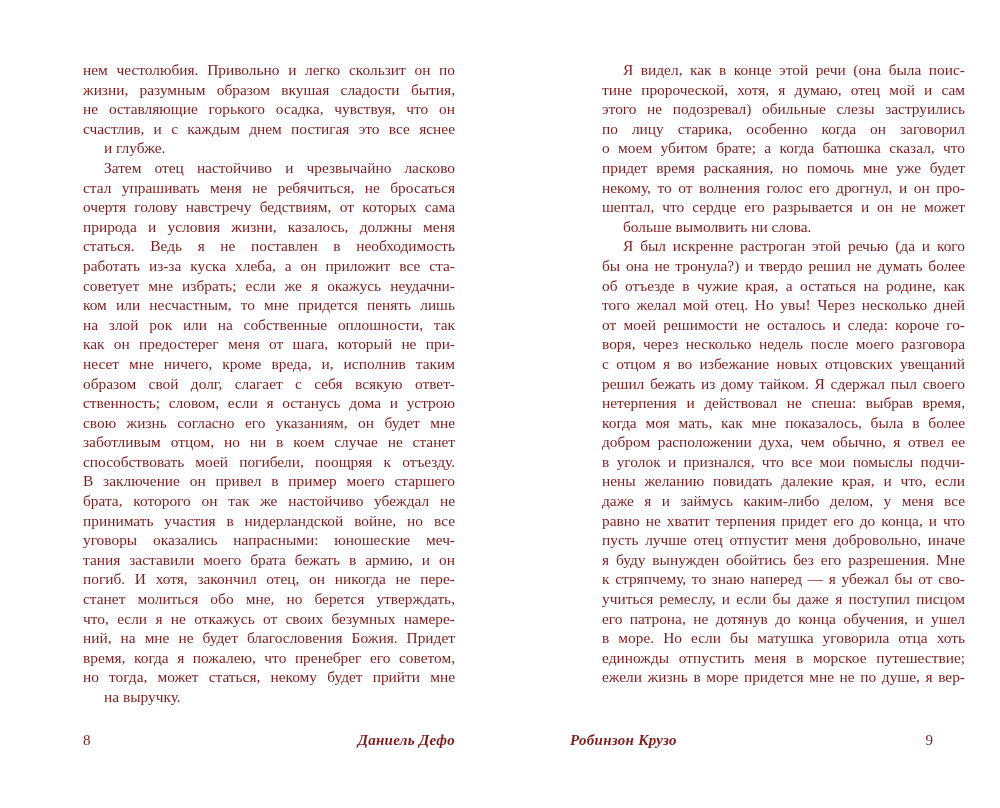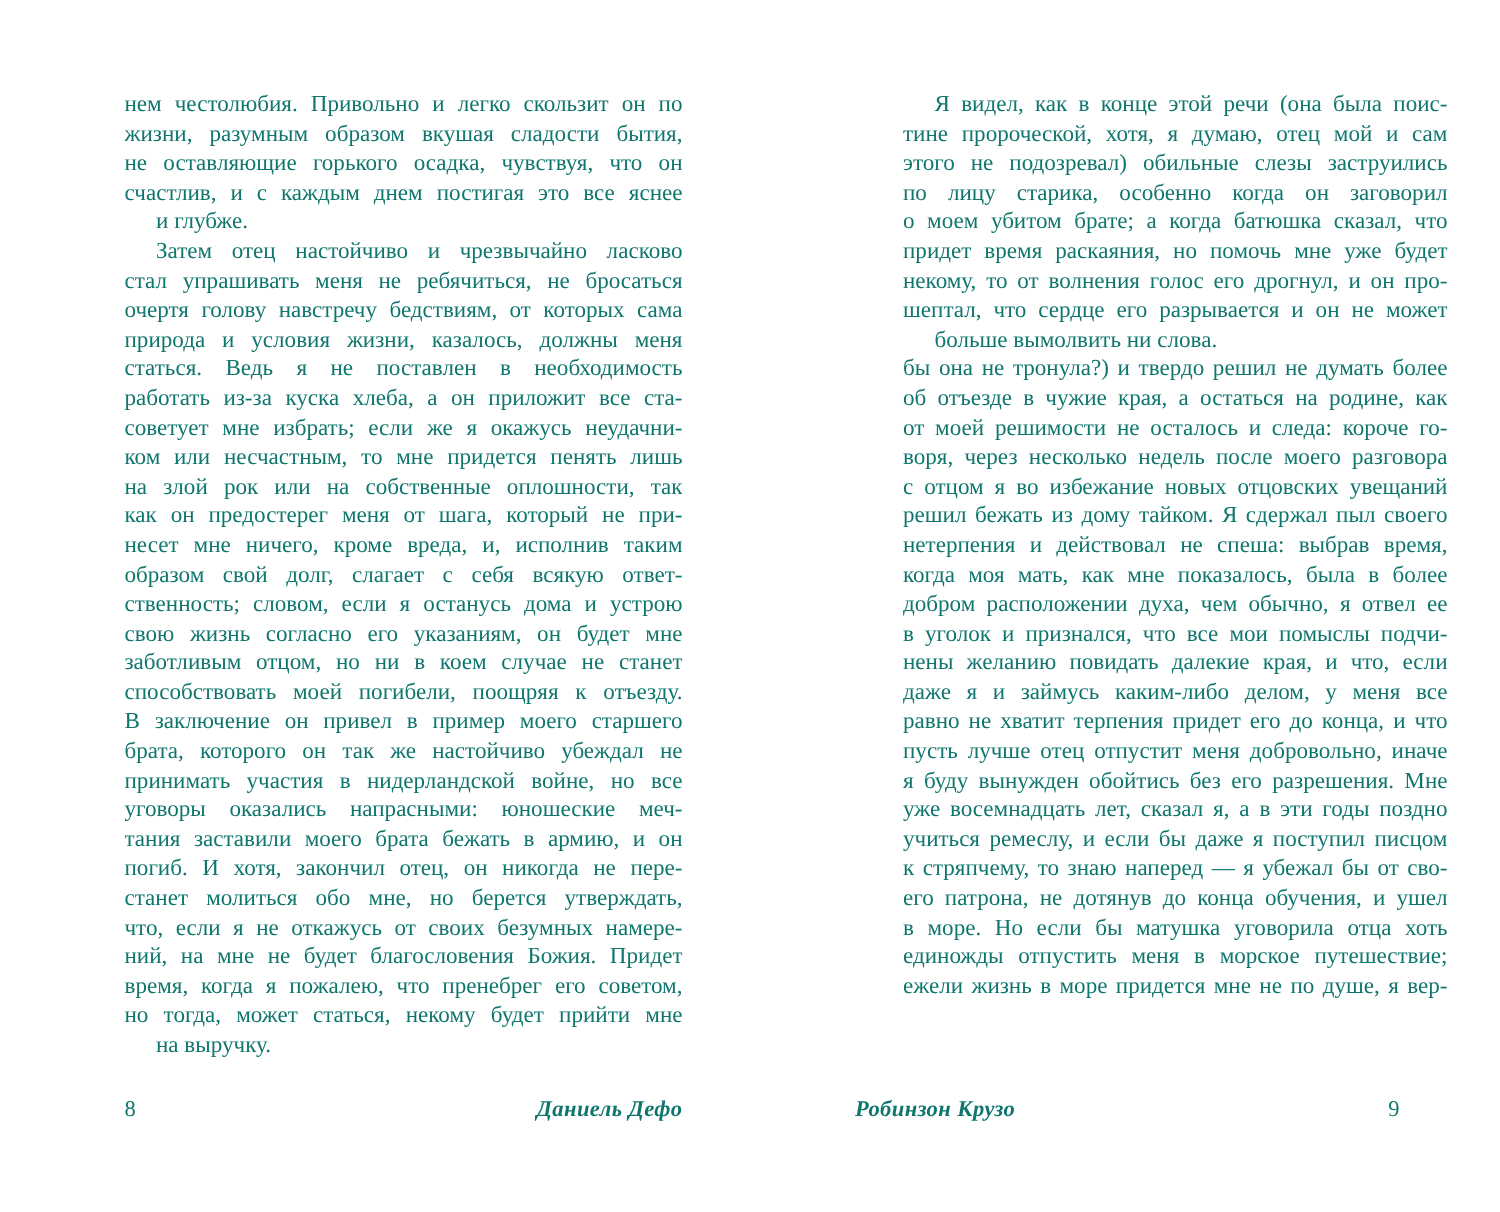--- a/index.html
+++ b/index.html
@@ -6,21 +6,21 @@
     margin: 0;
     padding: 0;
     background: #ffffff;
   }
   .spread {
     position: relative;
     width: 1000px;
     height: 808px;
     background: #ffffff;
     font-family: "Liberation Serif", "DejaVu Serif", serif;
-    color: #0f766e;
+    color: #7f1d1d;
     overflow: hidden;
   }
   .text-column {
     position: absolute;
     top: 60px;
     font-size: 15.4px;
   }
   .text-column.left  { left: 83px;  width: 372px; }
   .text-column.right { left: 602px; width: 363px; }
   .line {
@@ -98,38 +98,39 @@
   <div class="text-column right">
       <div class="line indent">Я видел, как в конце этой речи (она была поис-</div>
       <div class="line">тине пророческой, хотя, я думаю, отец мой и сам</div>
       <div class="line">этого не подозревал) обильные слезы заструились</div>
       <div class="line">по лицу старика, особенно когда он заговорил</div>
       <div class="line">о моем убитом брате; а когда батюшка сказал, что</div>
       <div class="line">придет время раскаяния, но помочь мне уже будет</div>
       <div class="line">некому, то от волнения голос его дрогнул, и он про-</div>
       <div class="line">шептал, что сердце его разрывается и он не может</div>
       <div class="line plast">больше вымолвить ни слова.</div>
+      <div class="line indent">Я был искренне растроган этой речью (да и кого</div>
       <div class="line">бы она не тронула?) и твердо решил не думать более</div>
       <div class="line">об отъезде в чужие края, а остаться на родине, как</div>
+      <div class="line">того желал мой отец. Но увы! Через несколько дней</div>
       <div class="line">от моей решимости не осталось и следа: короче го-</div>
       <div class="line">воря, через несколько недель после моего разговора</div>
       <div class="line">с отцом я во избежание новых отцовских увещаний</div>
       <div class="line">решил бежать из дому тайком. Я сдержал пыл своего</div>
       <div class="line">нетерпения и действовал не спеша: выбрав время,</div>
       <div class="line">когда моя мать, как мне показалось, была в более</div>
       <div class="line">добром расположении духа, чем обычно, я отвел ее</div>
       <div class="line">в уголок и признался, что все мои помыслы подчи-</div>
       <div class="line">нены желанию повидать далекие края, и что, если</div>
       <div class="line">даже я и займусь каким-либо делом, у меня все</div>
       <div class="line">равно не хватит терпения придет его до конца, и что</div>
       <div class="line">пусть лучше отец отпустит меня добровольно, иначе</div>
       <div class="line">я буду вынужден обойтись без его разрешения. Мне</div>
-      <div class="line">уже восемнадцать лет, сказал я, а в эти годы поздно</div>
+      <div class="line">к стряпчему, то знаю наперед — я убежал бы от сво-</div>
       <div class="line">учиться ремеслу, и если бы даже я поступил писцом</div>
-      <div class="line">к стряпчему, то знаю наперед — я убежал бы от сво-</div>
       <div class="line">его патрона, не дотянув до конца обучения, и ушел</div>
       <div class="line">в море. Но если бы матушка уговорила отца хоть</div>
       <div class="line">единожды отпустить меня в морское путешествие;</div>
       <div class="line">ежели жизнь в море придется мне не по душе, я вер-</div>
     </div>
 
   <div class="page-footer left">
     <span class="page-number">8</span>
     <span class="running-title">Даниель Дефо</span>
   </div>

